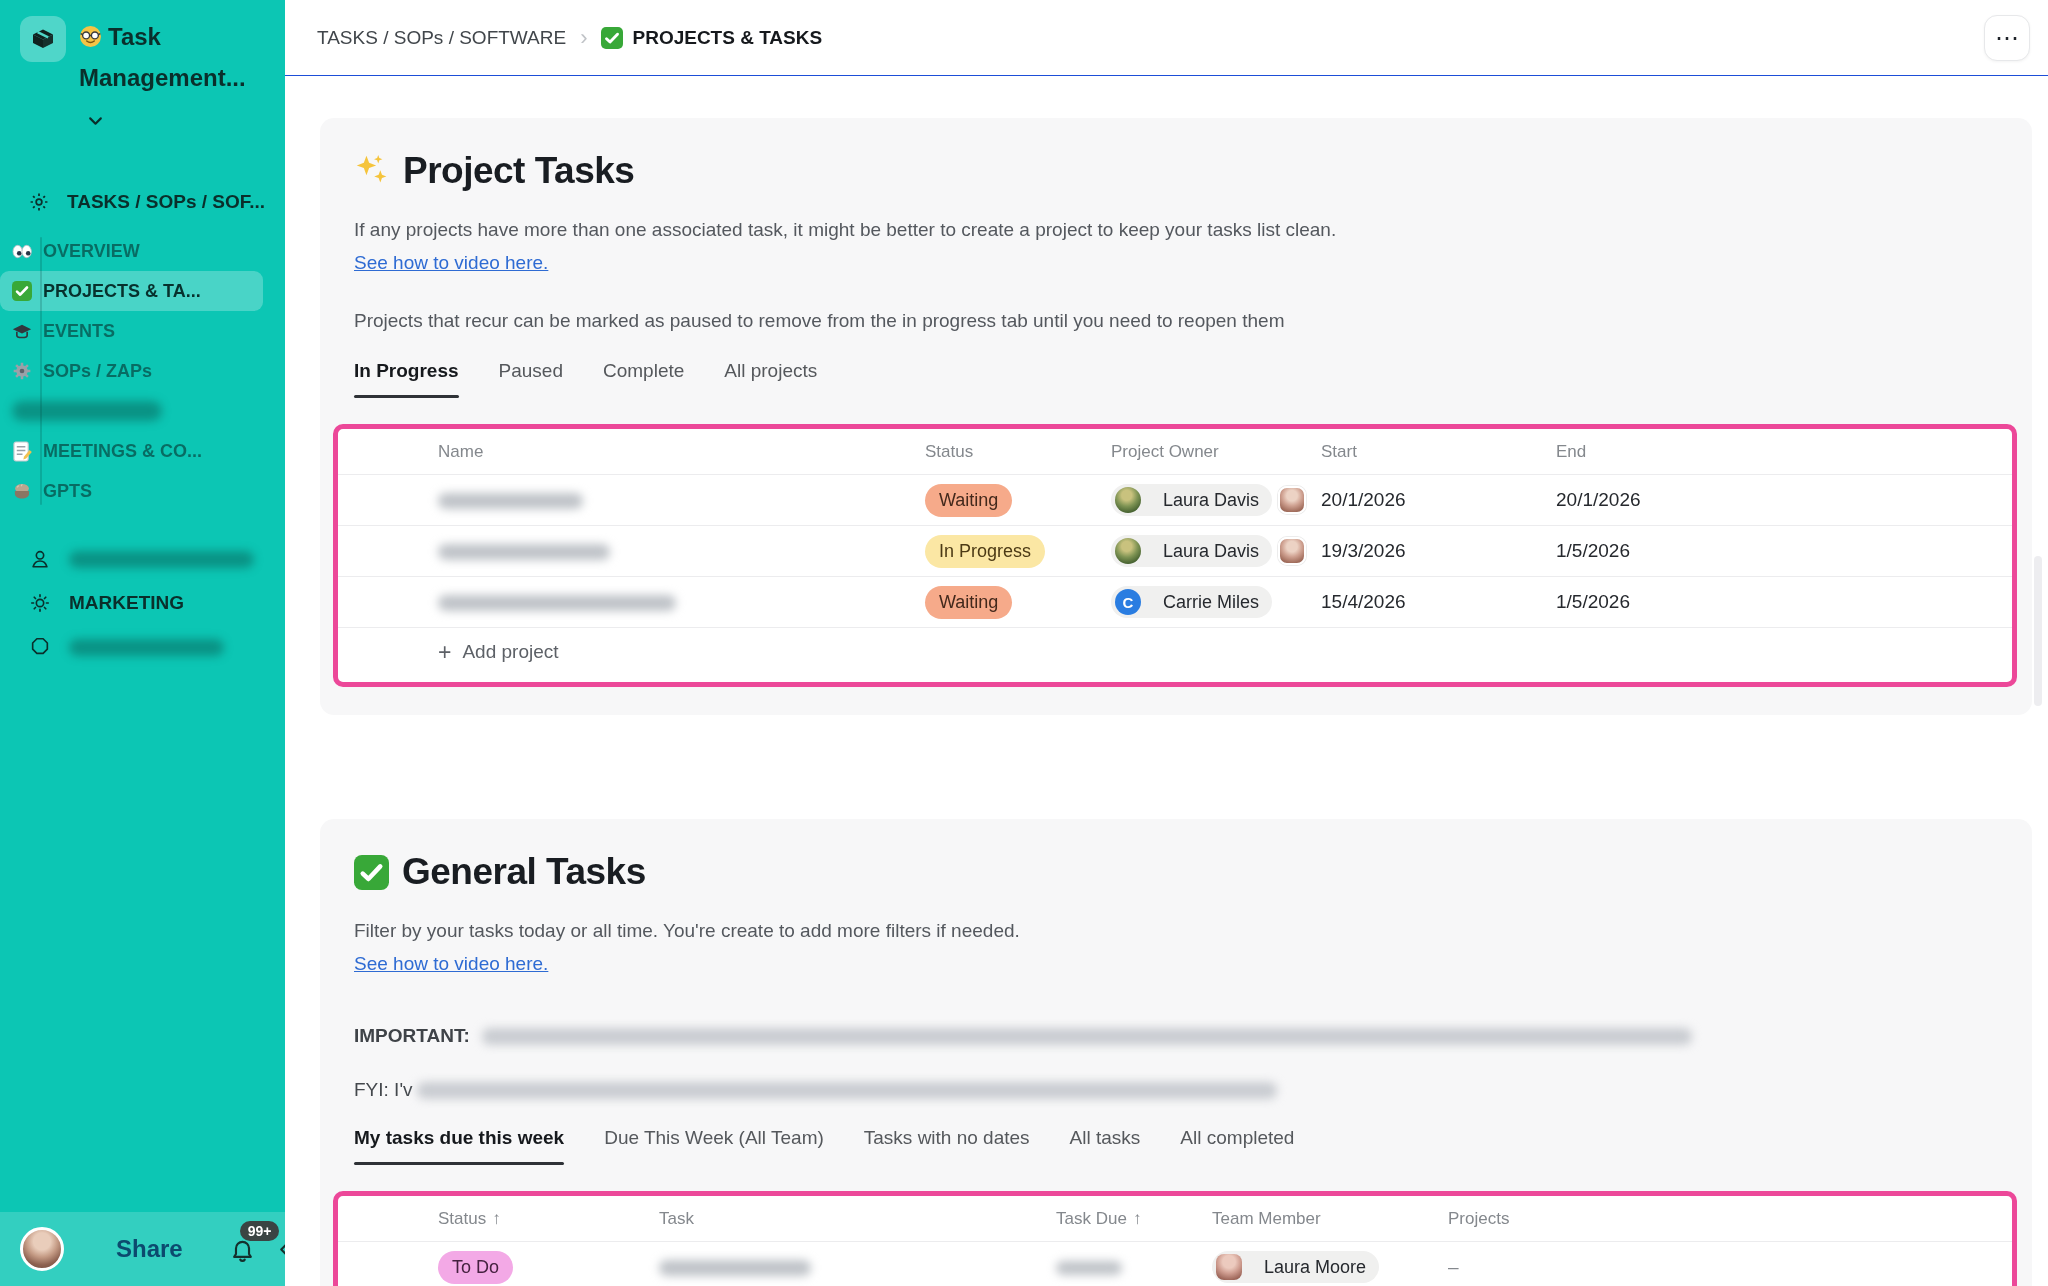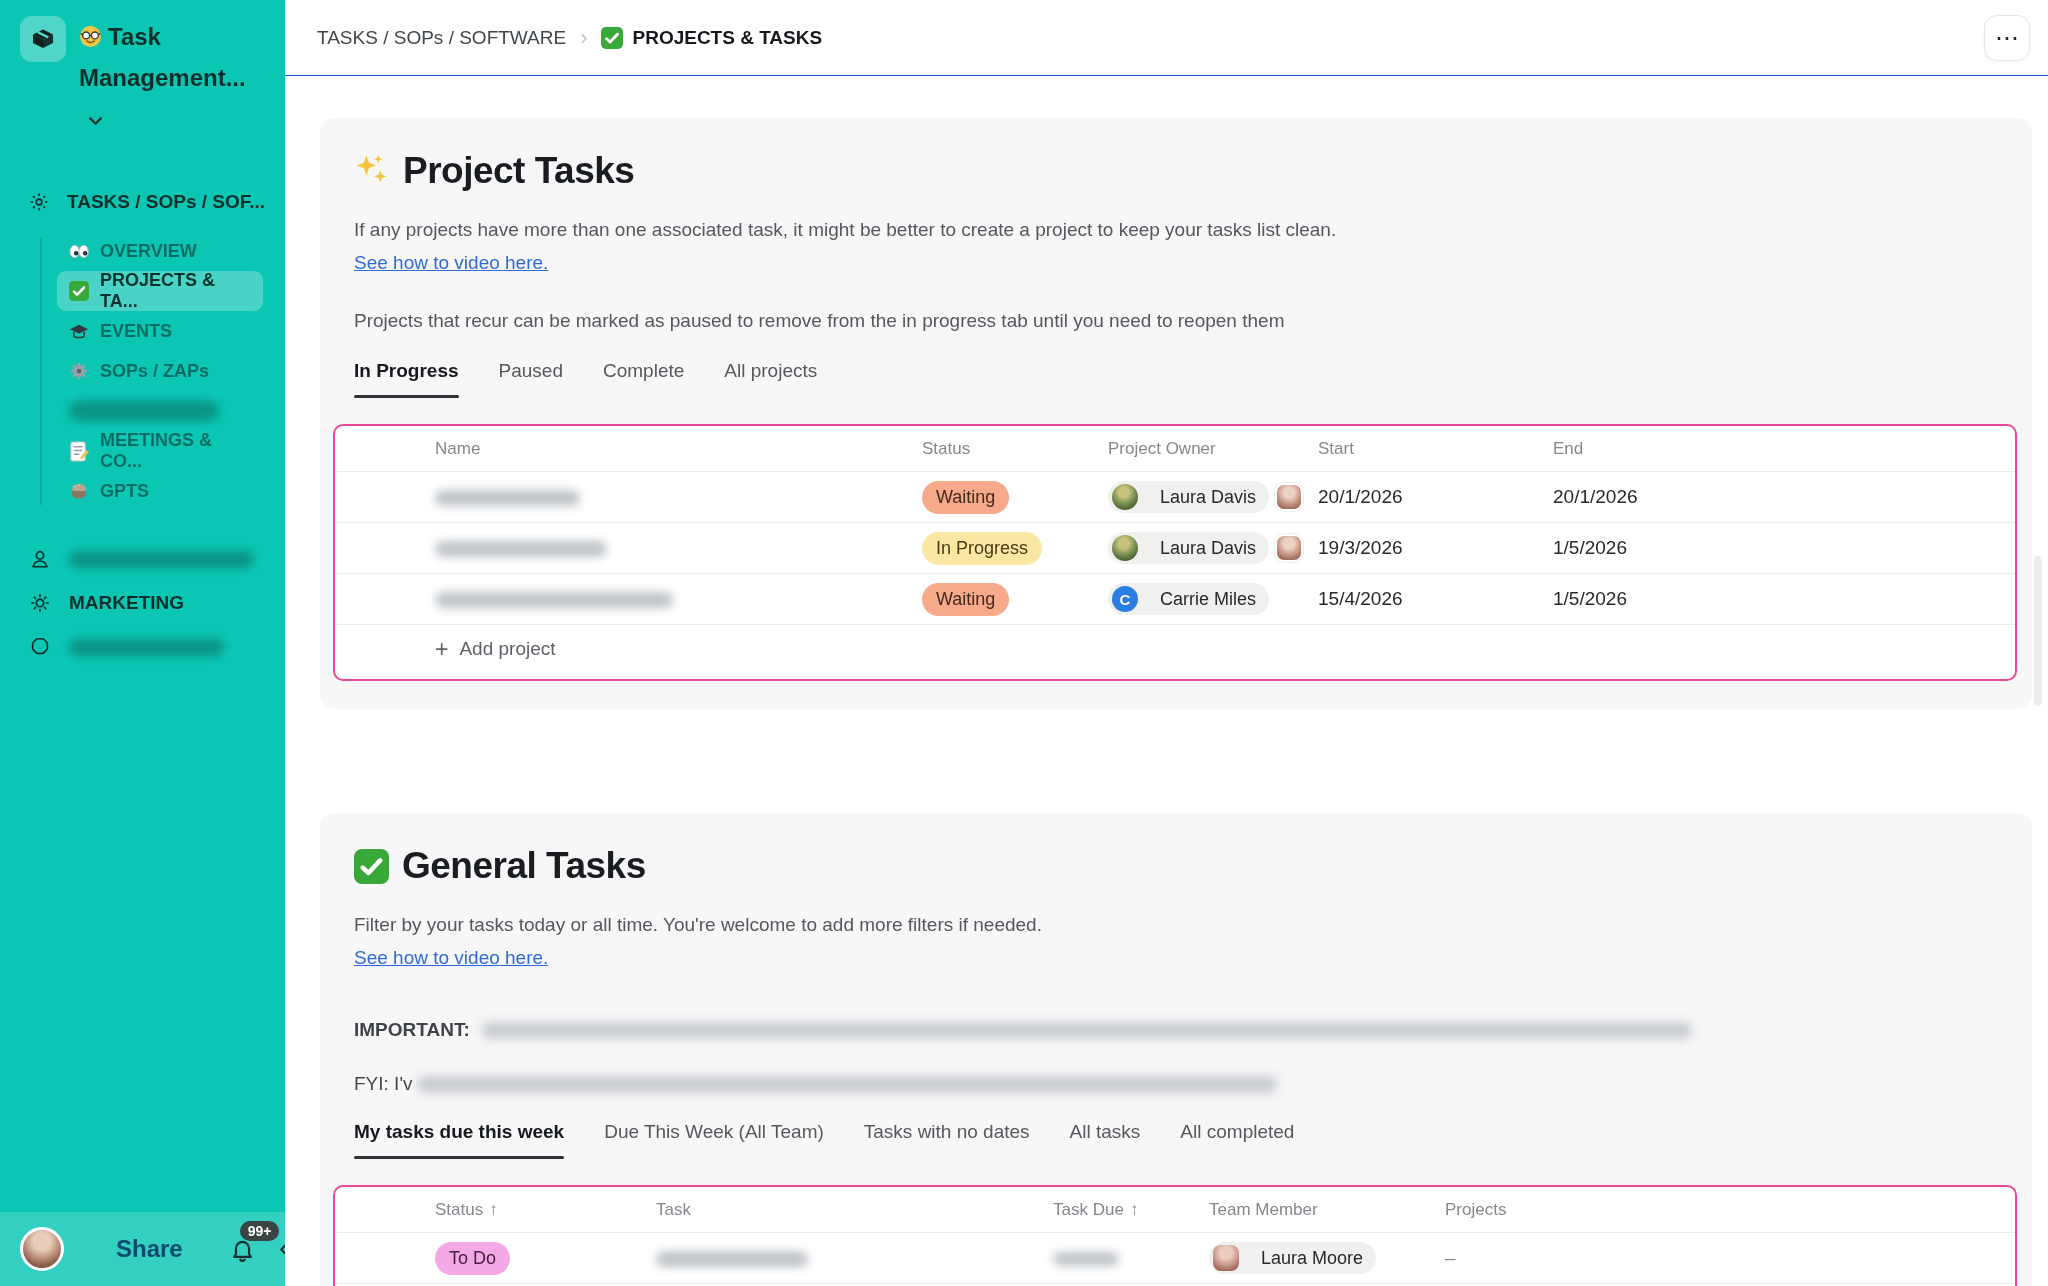--- a/index.html
+++ b/index.html
@@ -10,21 +10,21 @@
   
   .sidebar { width:285px; flex-shrink:0; background:#0cc6b4; display:flex; flex-direction:column; position:relative; }
   .ws-row { display:flex; gap:13px; padding:16px 12px 8px 20px; align-items:flex-start; cursor:pointer; }
   .ws-logo { width:46px; height:46px; border-radius:12px; background:rgba(255,255,255,.28); display:flex; align-items:center; justify-content:center; flex-shrink:0; }
   .ws-name { font-size:24px; font-weight:bold; color:#0a2f2b; line-height:41px; width:186px; }
   .ws-name .inline-ico { display:inline-block; vertical-align:-3px; margin-right:6px; }
   .ws-chevron { display:inline-block; vertical-align:-2px; margin-left:8px; }
 
   .section-head { display:flex; align-items:flex-start; gap:17px; padding-left:28px; margin-top:44px; height:34px;
                   font-size:19px; font-weight:bold; color:#0a2f2b; cursor:pointer; }
-  .sub-list { position:relative; margin-top:6px; padding-left:57px; }
+  .sub-list { position:relative; margin-top:6px; }
   .sub-list::before { content:""; position:absolute; left:40px; top:6px; bottom:6px; width:2px; background:rgba(7,49,45,.18); border-radius:1px; }
   .s-item { display:flex; align-items:center; gap:11px; height:40px; padding:0 12px; margin-right:22px; border-radius:9px;
             font-size:18px; font-weight:bold; color:rgba(7,49,45,.60); cursor:pointer; }
   .s-item.active { background:rgba(255,255,255,.25); color:#07312d; }
   .s-item .ico { width:20px; height:20px; display:flex; align-items:center; justify-content:center; flex-shrink:0; }
 
   .top-items { margin-top:26px; }
   .t-item { display:flex; align-items:center; gap:18px; height:44px; padding-left:29px; font-size:19px; font-weight:bold; color:#0a2f2b; cursor:pointer; }
   .t-item .ico { width:22px; height:22px; color:#0a2f2b; }
 
@@ -54,21 +54,21 @@
   .card-pad { padding:32px 34px 0 34px; }
   .card-title { display:flex; align-items:center; gap:13px; font-size:37px; font-weight:bold; color:#191d22; letter-spacing:-.5px; }
   .desc { margin-top:24px; font-size:19px; color:#54585e; line-height:27px; }
   .link { display:inline-block; margin-top:9px; font-size:19px; color:#2e6bd3; text-decoration:underline; cursor:pointer; }
   .note { margin-top:36px; font-size:19px; color:#54585e; }
   .tabs { display:flex; gap:40px; margin-top:28px; font-size:19px; color:#55585c; }
   .tab { padding-bottom:16px; position:relative; cursor:pointer; }
   .tab.active { font-weight:bold; color:#16191d; }
   .tab.active::after { content:""; position:absolute; left:0; right:0; bottom:0; height:3px; background:#2f3237; border-radius:2px; }
 
-  .table-card { margin:26px 15px 0 13px; background:#fff; border:2px solid #ec4899; border-radius:10px; padding-bottom:6px; }
+  .table-card { margin:26px 15px 0 13px; background:#fff; border:5px solid #ec4899; border-radius:10px; padding-bottom:6px; }
   .grid { display:grid; align-items:center; padding-left:100px; padding-right:20px; }
   .t1 { grid-template-columns:487px 186px 210px 235px 1fr; }
   .t2 { grid-template-columns:221px 397px 156px 236px 1fr; }
   .t-head { height:46px; border-bottom:1px solid #ececee; font-size:17px; color:#84888d; }
   .t-head .hcell { display:flex; gap:6px; align-items:center; }
   .t-row { height:51px; border-bottom:1px solid #ececee; font-size:19px; color:#26292e; cursor:pointer; }
   .t-add { height:48px; display:flex; align-items:center; gap:11px; padding-left:100px; font-size:19px; color:#5d6167; cursor:pointer; }
   .plus { font-size:23px; color:#5d6167; line-height:1; }
 
   .pill { display:inline-block; padding:6px 14px; border-radius:999px; font-size:18px; }
@@ -364,21 +364,21 @@
         <div class="card-pad">
           <h1 class="card-title">
             <span>
               <svg width="35" height="35" viewBox="0 0 20 20">
                   <rect width="20" height="20" rx="4.5" fill="#38a838"></rect>
                   <path d="M5 10.6l3.2 3.1 6.8-7.2" stroke="#fff" stroke-width="2.6" fill="none" stroke-linecap="round" stroke-linejoin="round"></path>
                 </svg>
             </span>
             <span>General Tasks</span>
           </h1>
-          <p class="desc">Filter by your tasks today or all time. You're welcome to add more filters if needed.</p>
+          <p class="desc">Filter by your tasks today or all time. You're create to add more filters if needed.</p>
           <a class="link">See how to video here.</a>
 
           <div class="imp-row">
             <span class="imp-label">IMPORTANT:</span>
             <span class="redact" style="width:1210px; height:17px; background:#c9ccd1;"></span>
           </div>
           <div class="imp-row" style="margin-top:32px;">
             <span class="fyi-label">FYI: I'v</span>
             <span class="redact" style="width:860px; height:17px; background:#c9ccd1; margin-left:-8px;"></span>
           </div>

